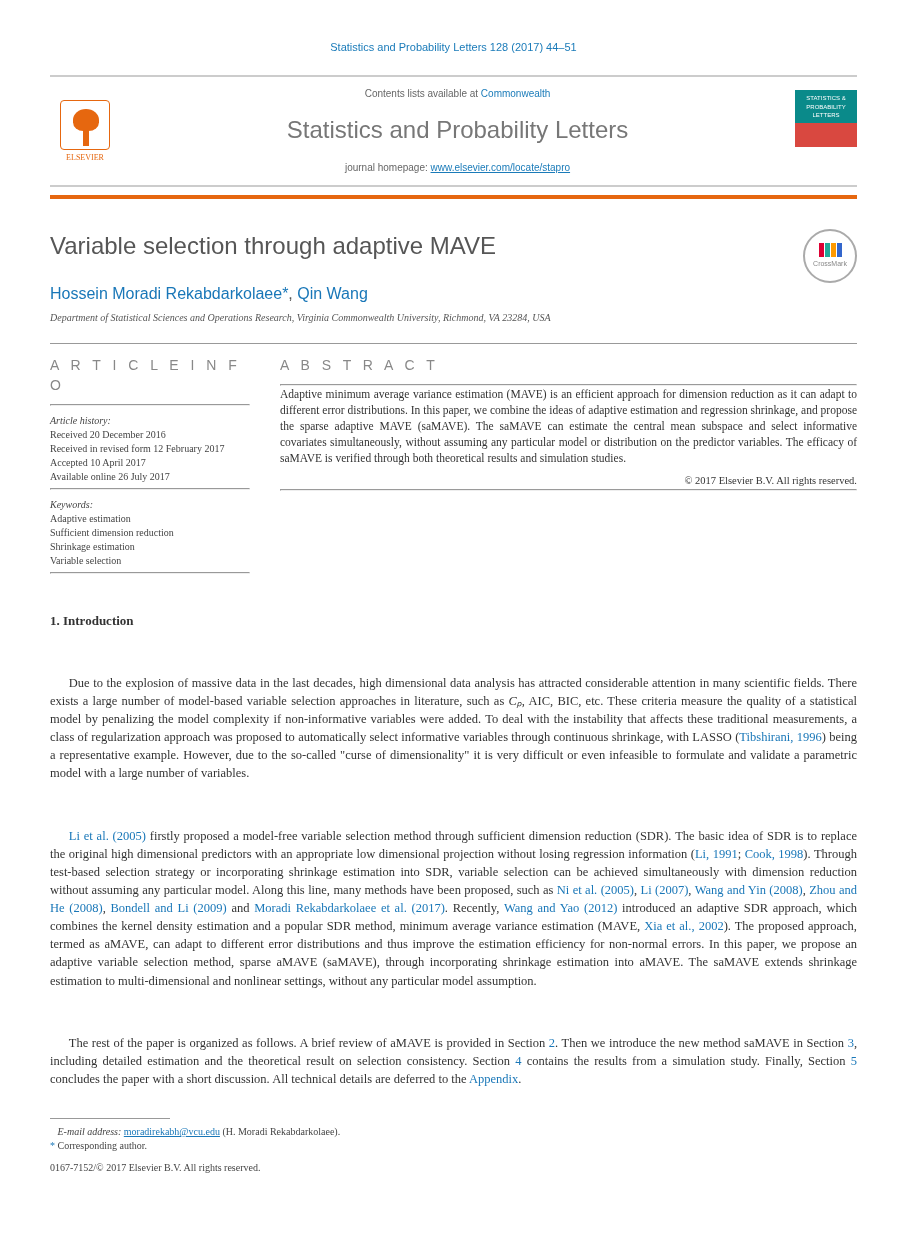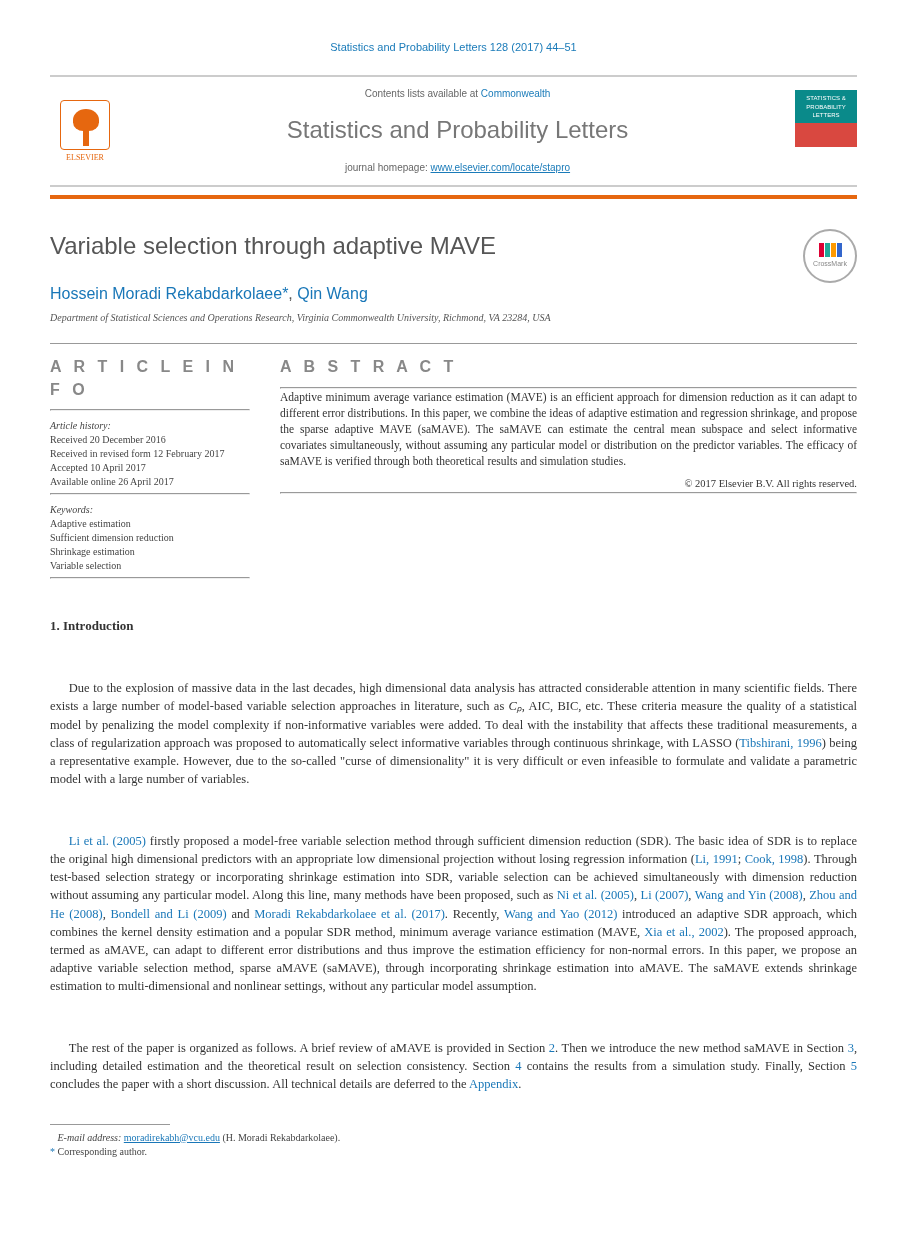--- a/index.html
+++ b/index.html
@@ -150,25 +150,24 @@
     margin-bottom: 30px;
   }
   .info-col {
     width: 200px;
     flex-shrink: 0;
     font-size: 10px;
     color: #444;
   }
   .info-heading {
     letter-spacing: 4px;
-    font-size: 16px;
+    font-size: 14px;
     color: #888;
     font-family: Arial, sans-serif;
     margin-bottom: 8px;
-    font-weight: bold;
   }
   .info-col .hr-short { border-top: 1px solid #999; margin: 4px 0 8px; }
   .info-subhead { font-style: italic; }
   .abstract-col { flex: 1; font-size: 11.5px; }
   .abstract-text { text-align: justify; margin-bottom: 8px; }
   .copyright { text-align: right; font-size: 10.5px; }
   .section-heading {
     font-weight: bold;
     font-size: 13px;
     margin: 14px 0 12px;
@@ -248,21 +247,21 @@
   <hr class="hr">
 
   <div class="info-abstract">
     <div class="info-col">
       <div class="info-heading">A R T I C L E   I N F O</div>
       <hr class="hr-short">
       <div class="info-subhead">Article history:</div>
       <div>Received 20 December 2016</div>
       <div>Received in revised form 12 February 2017</div>
       <div>Accepted 10 April 2017</div>
-      <div>Available online 26 April 2017</div>
+      <div>Available online 26 July 2017</div>
       <hr class="hr-short">
       <div class="info-subhead">Keywords:</div>
       <div>Adaptive estimation</div>
       <div>Sufficient dimension reduction</div>
       <div>Shrinkage estimation</div>
       <div>Variable selection</div>
       <hr class="hr-short">
     </div>
     <div class="abstract-col">
       <div class="info-heading">A B S T R A C T</div>
@@ -291,14 +290,15 @@
   <div class="footnote">
     &nbsp;&nbsp;&nbsp;<i>E-mail address:</i>
     <a href="#">moradirekabh@vcu.edu</a>
     <span>(H. Moradi Rekabdarkolaee).</span>
   </div>
   <div class="footnote">
     <span class="corr-mark">*</span>
     <span>Corresponding author.</span>
   </div>
 
+  <div class="footer-line">0167-7152/© 2017 Elsevier B.V. All rights reserved.</div>
 
 </div>
 
 </body></html>

